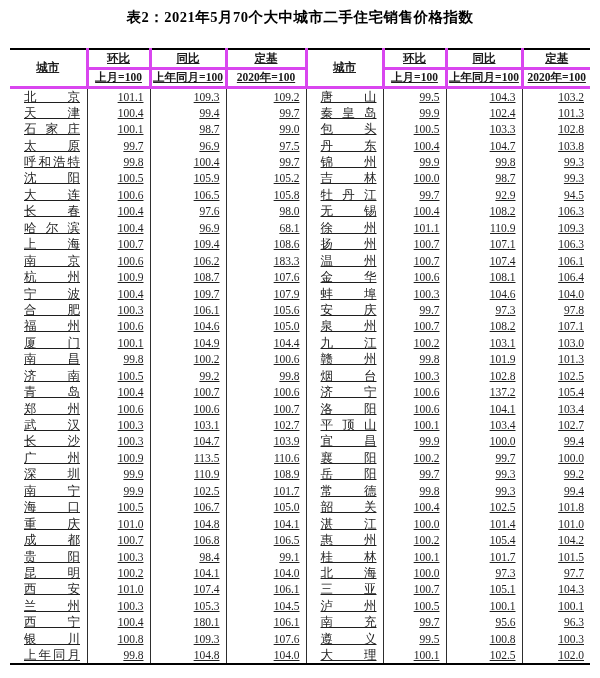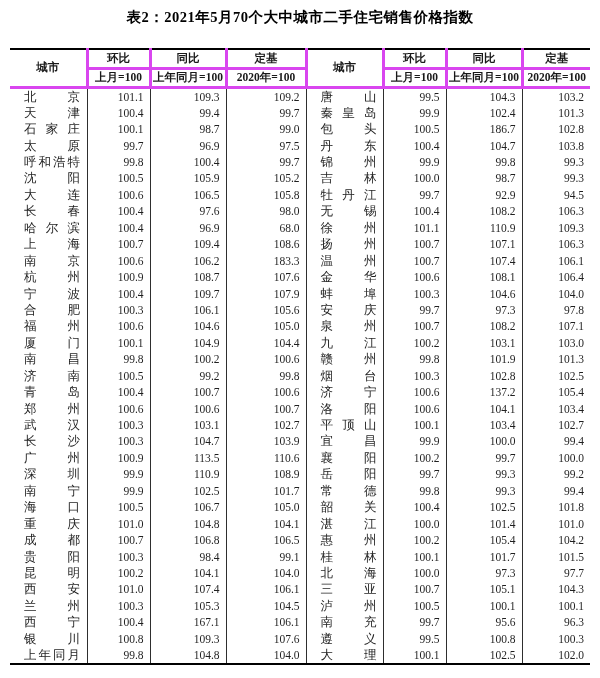--- a/index.html
+++ b/index.html
@@ -18,20 +18,21 @@
     color: #000;
     margin-bottom: 21px;
     letter-spacing: 0.5px;
   }
   table.idx {
     border-collapse: collapse;
     table-layout: fixed;
     width: 580px;
     border-top: 2px solid #000;
     border-bottom: 2px solid #000;
+    text-decoration: underline;
   }
   th {
     font-weight: bold;
     font-size: 11.5px;
     text-align: center;
     border: 3px solid #d946ef;
     height: 19px;
     color: #1a1a1a;
   }
   thead tr:first-child th { border-top: 0; }
@@ -132,21 +133,21 @@
           <td class="city bl0">
             <span class="cname">石家庄</span>
           </td>
           <td class="num">100.1</td>
           <td class="num">98.7</td>
           <td class="num">99.0</td>
           <td class="city">
             <span class="cname">包头</span>
           </td>
           <td class="num">100.5</td>
-          <td class="num">186.7</td>
+          <td class="num">103.3</td>
           <td class="num br0">102.8</td>
         </tr>
         <tr>
           <td class="city bl0">
             <span class="cname">太原</span>
           </td>
           <td class="num">99.7</td>
           <td class="num">96.9</td>
           <td class="num">97.5</td>
           <td class="city">
@@ -211,21 +212,21 @@
           <td class="num">100.4</td>
           <td class="num">108.2</td>
           <td class="num br0">106.3</td>
         </tr>
         <tr>
           <td class="city bl0">
             <span class="cname">哈尔滨</span>
           </td>
           <td class="num">100.4</td>
           <td class="num">96.9</td>
-          <td class="num">68.0</td>
+          <td class="num">68.1</td>
           <td class="city">
             <span class="cname">徐州</span>
           </td>
           <td class="num">101.1</td>
           <td class="num">110.9</td>
           <td class="num br0">109.3</td>
         </tr>
         <tr>
           <td class="city bl0">
             <span class="cname">上海</span>
@@ -546,21 +547,21 @@
           </td>
           <td class="num">100.5</td>
           <td class="num">100.1</td>
           <td class="num br0">100.1</td>
         </tr>
         <tr>
           <td class="city bl0">
             <span class="cname">西宁</span>
           </td>
           <td class="num">100.4</td>
-          <td class="num">167.1</td>
+          <td class="num">180.1</td>
           <td class="num">106.1</td>
           <td class="city">
             <span class="cname">南充</span>
           </td>
           <td class="num">99.7</td>
           <td class="num">95.6</td>
           <td class="num br0">96.3</td>
         </tr>
         <tr>
           <td class="city bl0">

